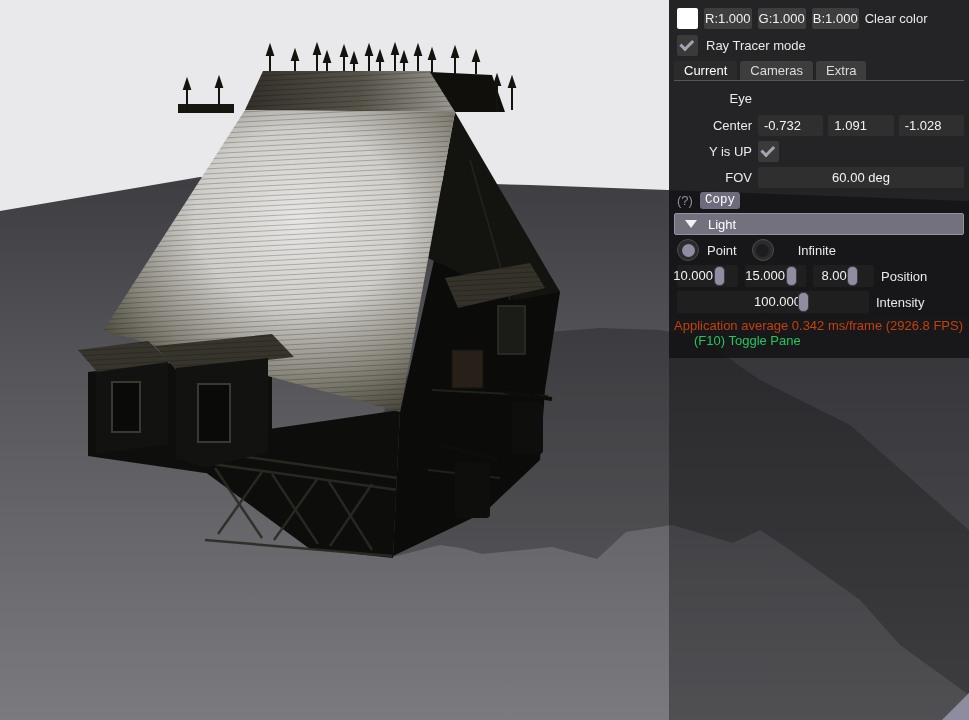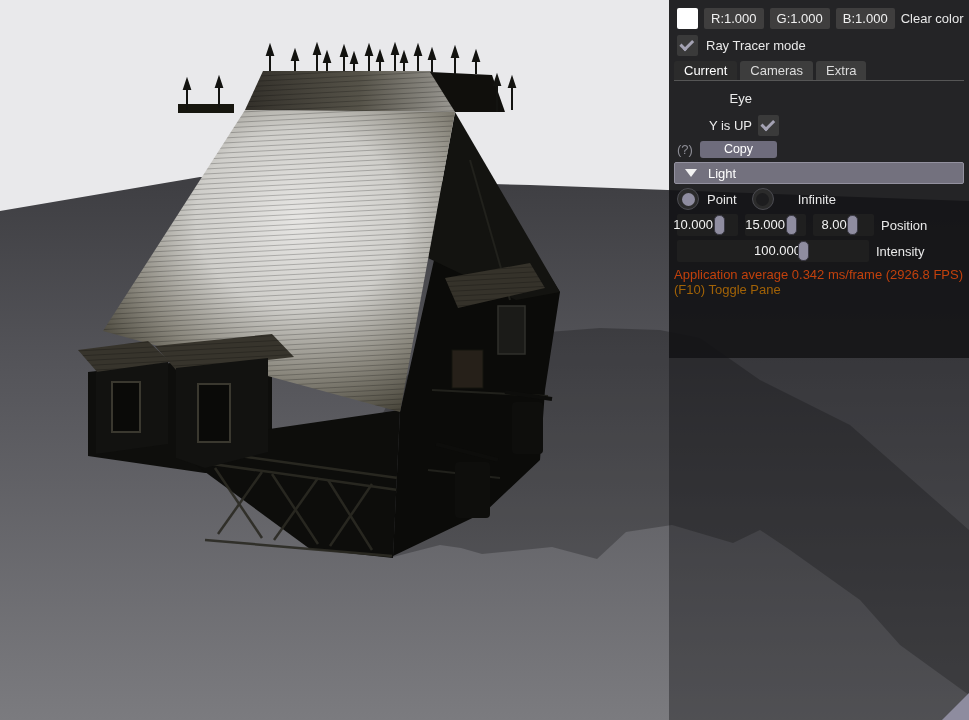--- a/index.html
+++ b/index.html
@@ -8,53 +8,53 @@
   #scene{position:absolute;left:0;top:0;}
   
   .pane{position:absolute;left:669px;top:0;width:300px;height:720px;
         background:rgba(10,10,12,0.38);}
   .window{position:absolute;left:0;top:0;width:300px;height:358px;
           background:rgba(20,20,22,0.87);box-sizing:border-box;
           padding:8px 5px 0 5px;color:#e9e9e9;font-size:13px;}
   .row{display:flex;align-items:center;height:21px;margin-bottom:6px;}
   .swatch{width:21px;height:21px;border-radius:2px;background:#fff;margin-left:3px;margin-right:6px;}
   .btn{background:#3f3e3e;color:#f0f0f0;border-radius:2px;height:21px;line-height:21px;
-       padding:0 7px;margin-right:6px;white-space:nowrap;}
+       padding:0 1px;margin-right:6px;white-space:nowrap;}
   .lbl{white-space:nowrap;}
   .chk{width:21px;height:21px;background:#3a3a3a;border-radius:2px;margin-left:3px;margin-right:8px;
        display:flex;align-items:center;justify-content:center;}
   .chk .tick{width:10px;height:5px;border-left:3px solid #a5a3b4;border-bottom:3px solid #a5a3b4;
        transform:rotate(-45deg) translate(1px,-2px);}
   .mb4{margin-bottom:4px;} .mb5{margin-bottom:5px;}
   .tabbar{display:flex;height:20px;margin:0 0 7px 0;border-bottom:1px solid #565656;align-items:flex-end;}
   .tab{height:19px;line-height:19px;padding:0 10px;border-radius:3px 3px 0 0;margin-right:3px;
        background:#3d3d3d;color:#dcdcdc;}
   .tab.active{background:#2b2b2b;color:#fff;}
   .flabel{width:78px;text-align:right;margin-right:6px;flex:none;color:#ececec;}
   .fields{display:flex;flex:1;gap:5px;}
   .field{background:#2f2f2f;border-radius:2px;height:21px;line-height:21px;flex:1;
          padding-left:6px;color:#f4f4f4;overflow:hidden;}
   .field.center{text-align:center;padding-left:0;}
   .help{color:#8d8d95;margin-left:3px;margin-right:7px;}
   .copybtn{background:#6e6c7c;color:#fff;border-radius:3px;height:17px;line-height:17px;
-           padding:0 24px;font-size:12.5px;}
+           padding:0 5px;font-size:12.5px;font-family:Liberation Mono, monospace;}
   .lightbar{height:20px;background:#73717e;border:1px solid #93919f;border-radius:2px;
             display:flex;align-items:center;margin-bottom:5px;color:#fff;}
   .tri-down{width:0;height:0;border-left:6px solid transparent;border-right:6px solid transparent;
             border-top:8px solid #f2f2f2;margin:0 11px 0 10px;}
   .radio{width:20px;height:20px;border-radius:50%;background:#2b2b2b;border:1px solid #4c4c52;
          display:flex;align-items:center;justify-content:center;flex:none;}
   .radio .dot{width:13px;height:13px;border-radius:50%;}
   .dot.on{background:#8f8da0;} .dot.off{background:#1d1d1f;}
   .slider{position:relative;background:#1f1f1f;border-radius:2px;height:22px;flex:none;}
   .slider .val{position:absolute;top:0;line-height:22px;color:#f2f2f2;}
   .thumb{position:absolute;top:1px;width:11px;height:20px;border-radius:5px;
          background:#8f8da0;border:1px solid #3a3944;box-sizing:border-box;}
   .stats{color:#c2410c;height:15px;line-height:15px;}
-  .hint{color:#a16207;height:15px;line-height:15px;}
+  .hint{color:#22c55e;height:15px;line-height:15px;margin-left:20px;}
   .grip{position:absolute;right:0;bottom:0;width:0;height:0;
         border-left:27px solid transparent;border-bottom:27px solid #8e8c9f;}
 </style>
 </head>
 <body>
 
 <div id="stage">
 
   <svg id="scene" width="969" height="720" viewBox="0 0 969 720">
     <defs>
@@ -204,28 +204,42 @@
       <div class="tabbar">
         <div class="tab active">Current</div>
         <div class="tab">Cameras</div>
         <div class="tab">Extra</div>
       </div>
 
       <div class="row">
         <div class="flabel">Eye</div>
       </div>
 
+      <div class="row mb5">
+        <div class="flabel">Center</div>
+        <div class="fields">
+          <div class="field">-0.732</div>
+          <div class="field">1.091</div>
+          <div class="field">-1.028</div>
+        </div>
+      </div>
 
       <div class="row mb5">
         <div class="flabel">Y is UP</div>
         <div class="chk" style="margin-left:0;">
           <div class="tick"></div>
         </div>
       </div>
 
+      <div class="row mb4">
+        <div class="flabel">FOV</div>
+        <div class="fields">
+          <div class="field center">60.00 deg</div>
+        </div>
+      </div>
 
       <div class="row mb4" style="height:17px;">
         <span class="help">(?)</span>
         <div class="copybtn">Copy</div>
       </div>
 
       <div class="lightbar">
         <div class="tri-down"></div>
         <span>Light</span>
       </div>

